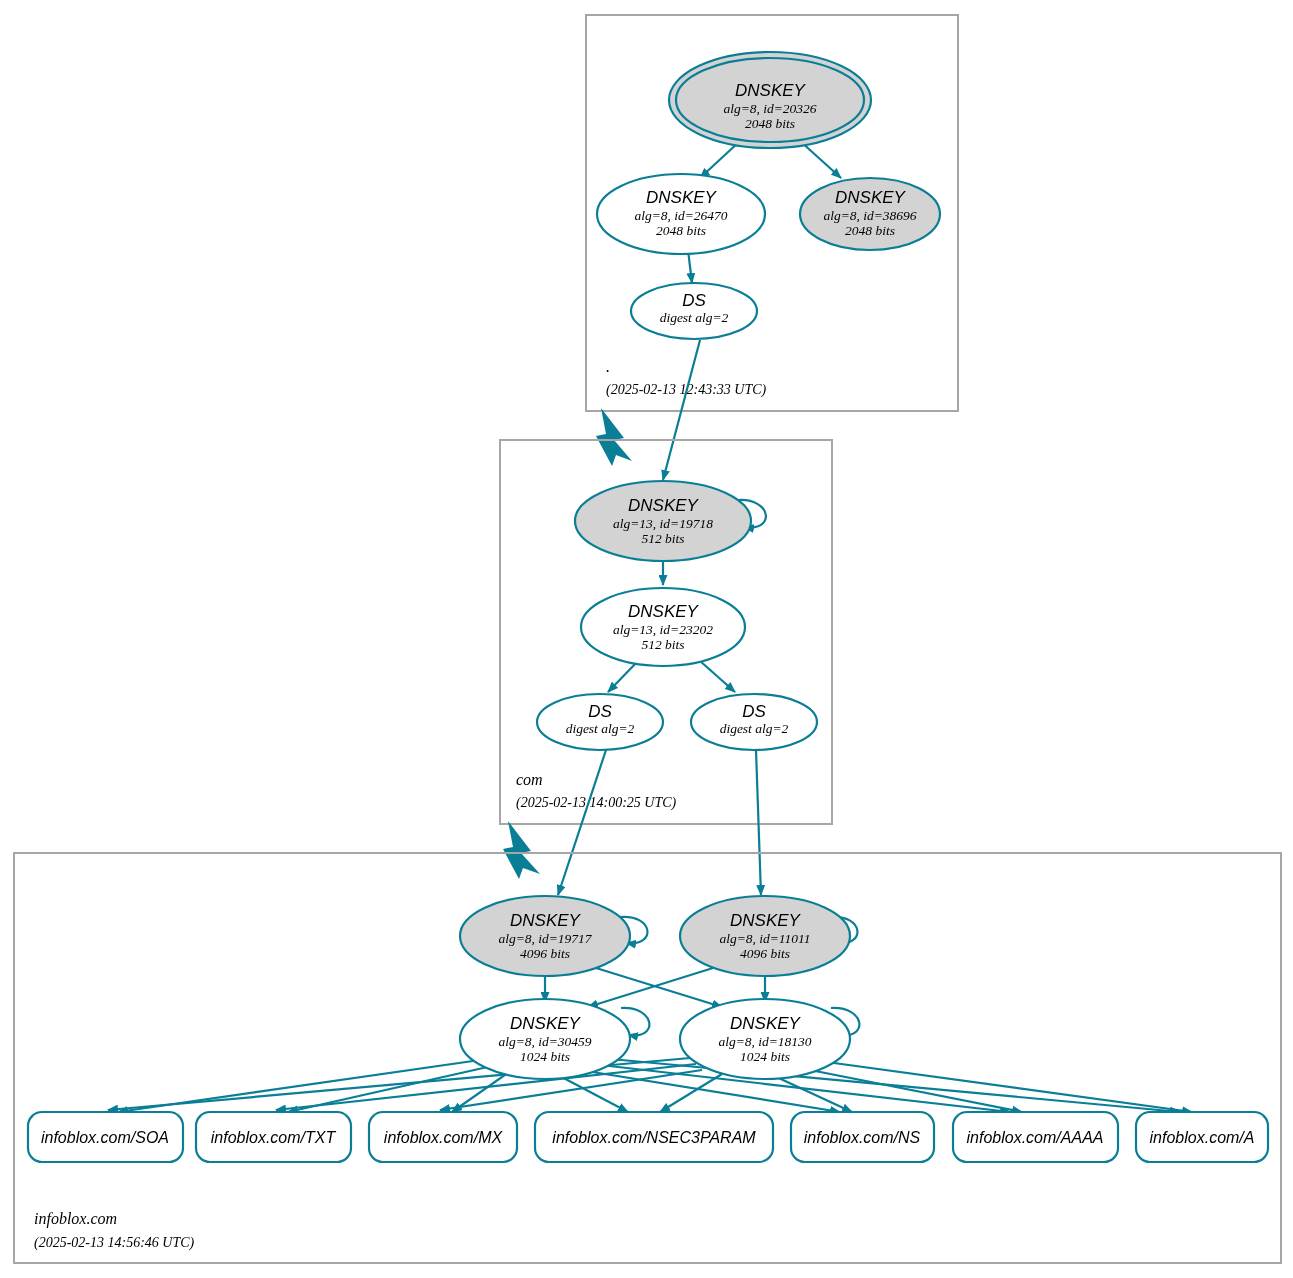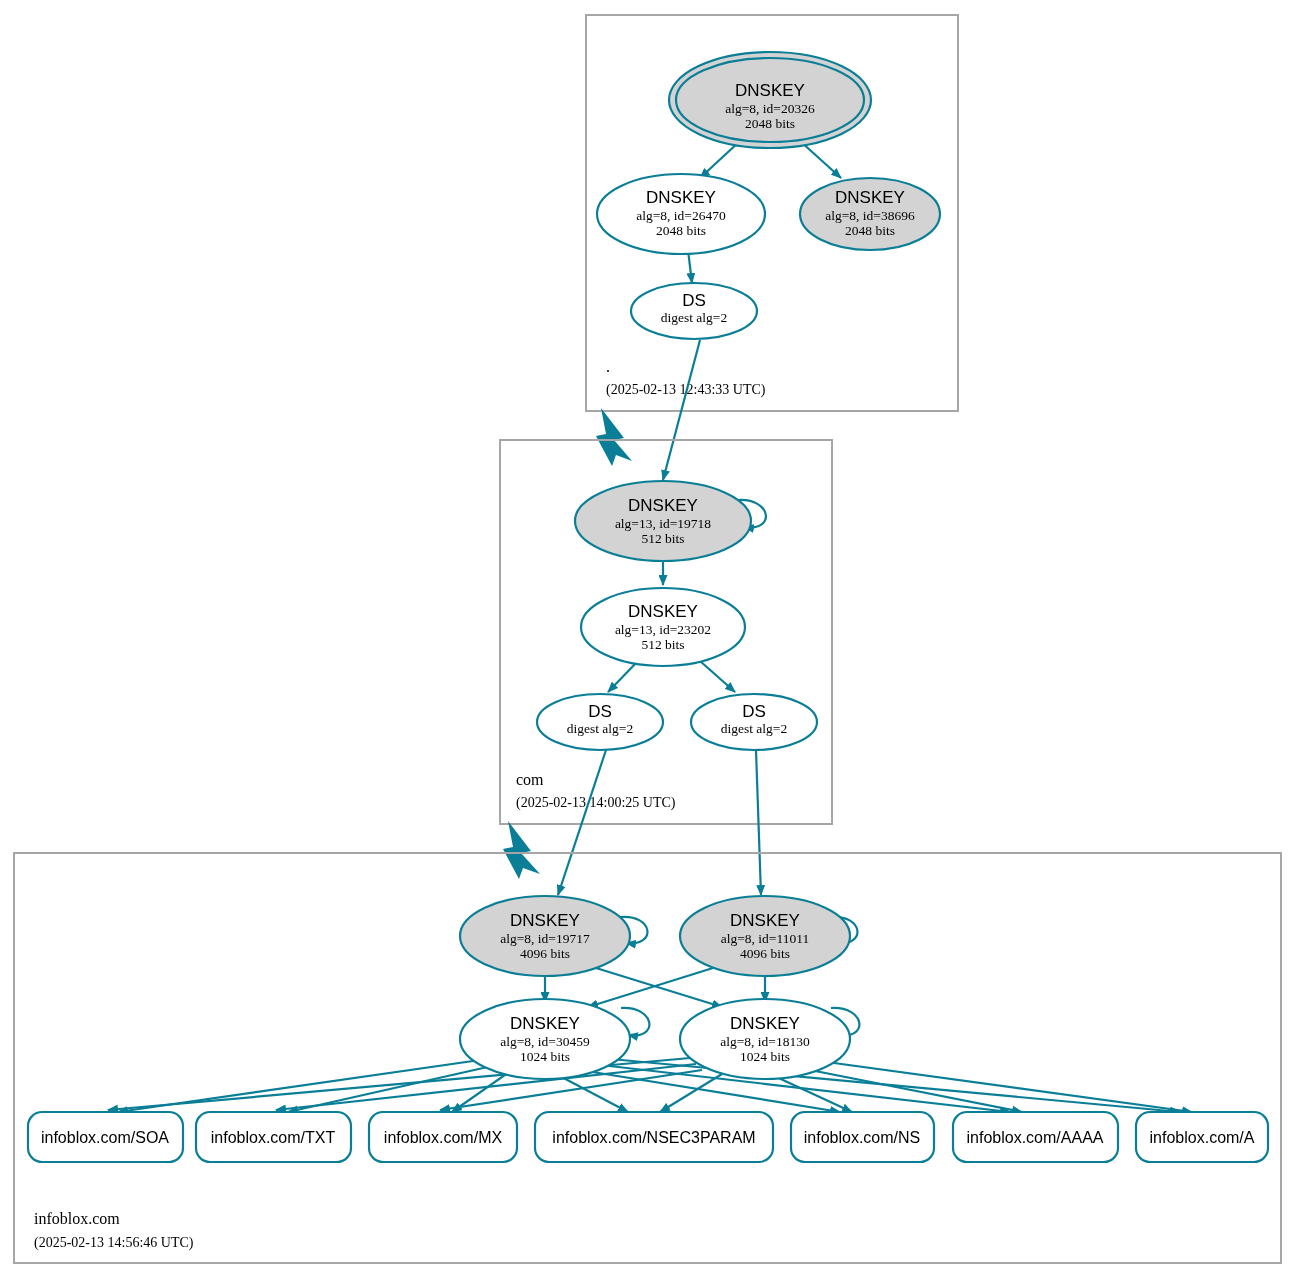--- a/index.html
+++ b/index.html
@@ -8,20 +8,21 @@
     padding: 0;
     background: #ffffff;
   }
   #stage {
     position: relative;
     width: 1293px;
     height: 1278px;
     background: #ffffff;
     font-family: "Liberation Serif", "DejaVu Serif", serif;
     overflow: hidden;
+    font-style: italic;
   }
   #graph {
     position: absolute;
     left: 0;
     top: 0;
     width: 1293px;
     height: 1278px;
   }
   .zone-box {
     fill: none;

